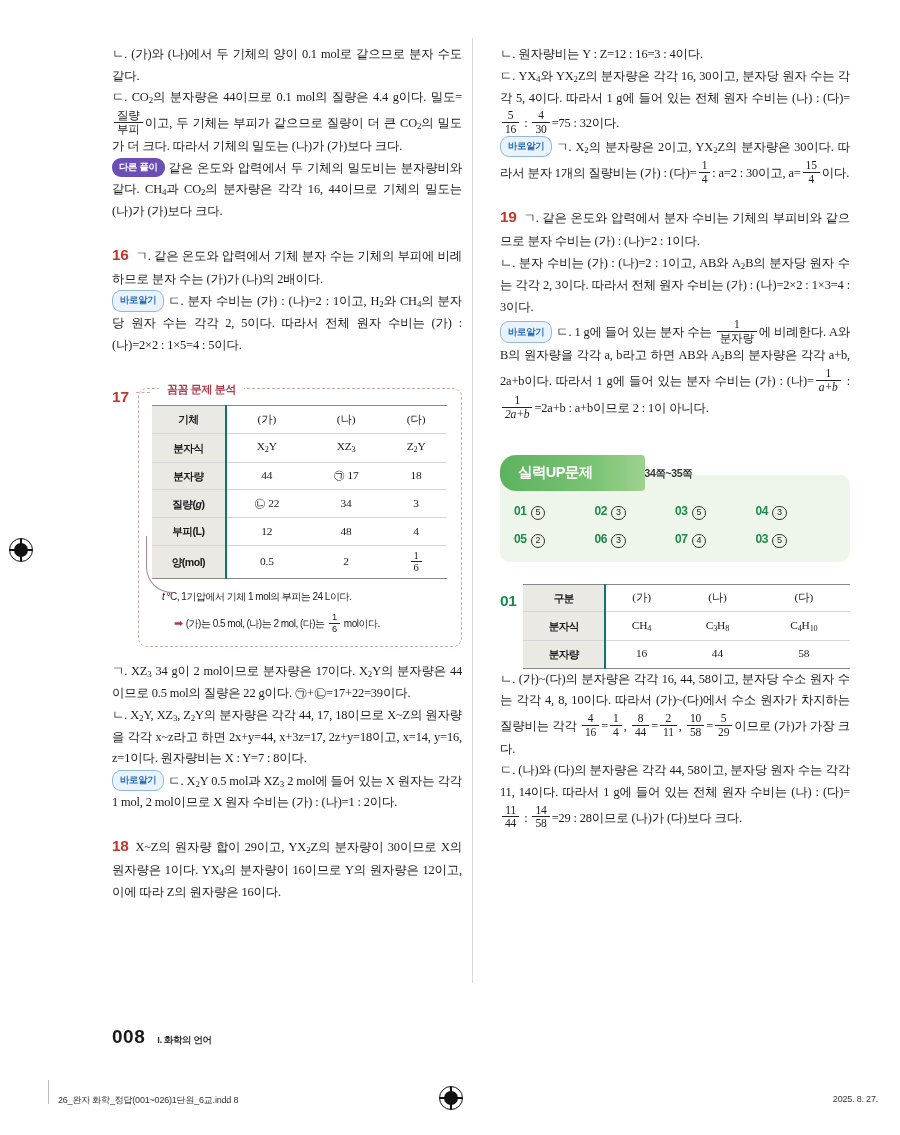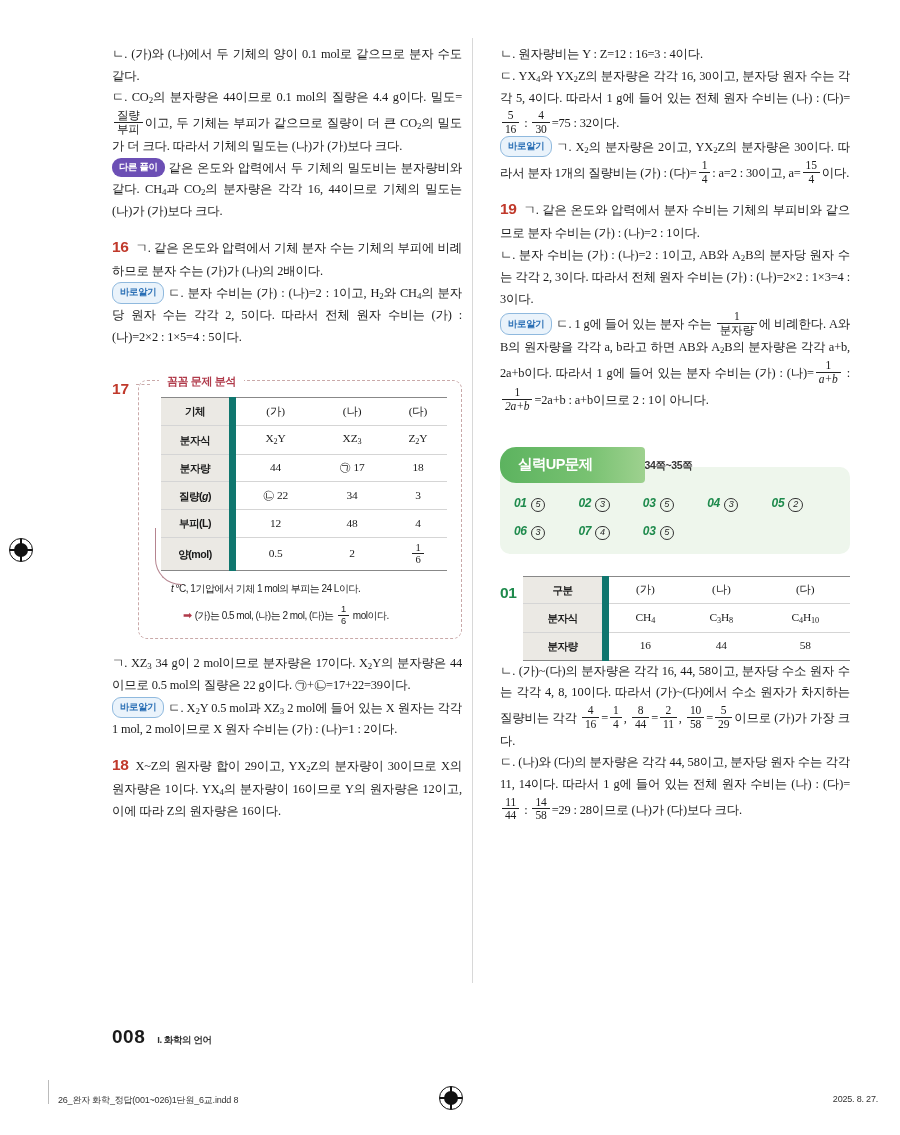--- a/index.html
+++ b/index.html
@@ -47,21 +47,21 @@
   
   .pnum {
     font-family:"Liberation Sans", sans-serif;
     font-weight:bold; font-size:15.5px;
     color:#c0392b;
     letter-spacing:-0.4px;
     margin-right:7px;
   }
   .pnum.green { color:#1e8a4c; }
 
-  .blocktop { margin-top:11px; }
+  .blocktop { margin-top:19px; }
 
   
   .badge {
     display:inline-block;
     font-family:"Liberation Sans", sans-serif;
     font-size:9.4px; font-weight:bold;
     letter-spacing:-0.3px;
     padding:1.2px 7px 1.8px;
     border-radius:9px;
     vertical-align:1.5px;
@@ -79,21 +79,21 @@
     font-size:0.93em;
   }
   .frac .num { display:block; padding:0 3px; }
   .frac .den { display:block; padding:0 3px; border-top:1.1px solid #222; }
 
   
   .analysis-wrap { position:relative; margin-top:32px; }
   .analysis-box {
     border:1px dashed #c9a9a9;
     border-radius:9px;
-    padding:16px 14px 12px 22px;
+    padding:16px 14px 12px 13px;
     margin-left:26px;
     position:relative;
   }
   .analysis-title {
     position:absolute; left:20px; top:-9px;
     background:#ffffff; padding:0 8px;
     font-family:"Liberation Sans", sans-serif;
     font-weight:bold; font-size:11px; color:#b03a4a;
     letter-spacing:-0.4px;
   }
@@ -119,21 +119,21 @@
   }
   table.dt tr:first-child td { border-top:1.4px solid #888; }
   table.dt tr:last-child td { border-bottom:1.4px solid #888; }
   table.dt td.hd {
     background:#ebe9e4;
     font-family:"Liberation Sans", sans-serif;
     font-weight:bold; font-size:10.6px;
     letter-spacing:-0.5px;
     width:25%;
   }
-  table.dt td.hd.rb { border-right:7px solid #0f766e; }
+  table.dt td.hd.rb { border-right:2px solid #0f766e; }
 
   .tnote {
     font-family:"Liberation Sans", sans-serif;
     font-size:10px; letter-spacing:-0.5px; color:#222;
     margin-top:9px; padding-left:10px; position:relative;
   }
   .tnote .arrowline {
     position:absolute; left:-6px; top:-52px;
     width:26px; height:56px;
     border-left:1px solid #b5848f;
@@ -169,25 +169,24 @@
     border-radius:16px 4px 4px 16px;
     position:relative;
   }
   .up-pages {
     font-family:"Liberation Sans", sans-serif;
     font-size:10.5px; font-weight:bold; color:#333;
     letter-spacing:-0.4px;
   }
   .ans-grid {
     display:grid;
-    grid-template-columns:repeat(5, 1fr);
+    grid-template-columns:repeat(4, 1fr);
     row-gap:7px;
     font-family:"Liberation Sans", sans-serif;
     font-size:12px;
-    font-style:italic;
   }
   .ans-item { white-space:nowrap; }
   .ans-item .no {
     font-weight:bold; color:#1e8a4c; margin-right:4px; letter-spacing:-0.3px;
   }
   .ans-item .ch {
     display:inline-block; border:1.1px solid #333; border-radius:50%;
     width:12.5px; height:12.5px; line-height:11.5px; text-align:center;
     font-size:9px; color:#222;
   }
@@ -304,20 +303,23 @@
           <span class="it">t</span> °C, 1기압에서 기체 1 mol의 부피는 24 L이다.
         </div>
         <div class="tnote2">
           <span class="arr">➡</span><span>(가)는 0.5 mol, (나)는 2 mol, (다)는</span> <span class="frac"><span class="num">1</span><span class="den">6</span></span> <span>mol이다.</span>
         </div>
       </div>
     </div>
 
     <div class="para" style="margin-top:14px;">
       <span>ㄱ. XZ</span><span class="sub">3</span><span> 34 g이 2 mol이므로 분자량은 17이다. X</span><span class="sub">2</span><span>Y의 분자량은 44이므로 0.5 mol의 질량은 22 g이다. ㉠+㉡=17+22=39이다.</span>
+    </div>
+    <div class="para">
+      <span>ㄴ. X</span><span class="sub">2</span><span>Y, XZ</span><span class="sub">3</span><span>, Z</span><span class="sub">2</span><span>Y의 분자량은 각각 44, 17, 18이므로 X~Z의 원자량을 각각 x~z라고 하면 2x+y=44, x+3z=17, 2z+y=18이고, x=14, y=16, z=1이다. 원자량비는 X : Y=7 : 8이다.</span>
     </div>
     <div class="para">
       <span class="badge badge-blue">바로알기</span><span>ㄷ. X</span><span class="sub">2</span><span>Y 0.5 mol과 XZ</span><span class="sub">3</span><span> 2 mol에 들어 있는 X 원자는 각각 1 mol, 2 mol이므로 X 원자 수비는 (가) : (나)=1 : 2이다.</span>
     </div>
 
     <div class="para blocktop">
       <span class="pnum">18</span><span>X~Z의 원자량 합이 29이고, YX</span><span class="sub">2</span><span>Z의 분자량이 30이므로 X의 원자량은 1이다. YX</span><span class="sub">4</span><span>의 분자량이 16이므로 Y의 원자량은 12이고, 이에 따라 Z의 원자량은 16이다.</span>
     </div>
   </div>
 

